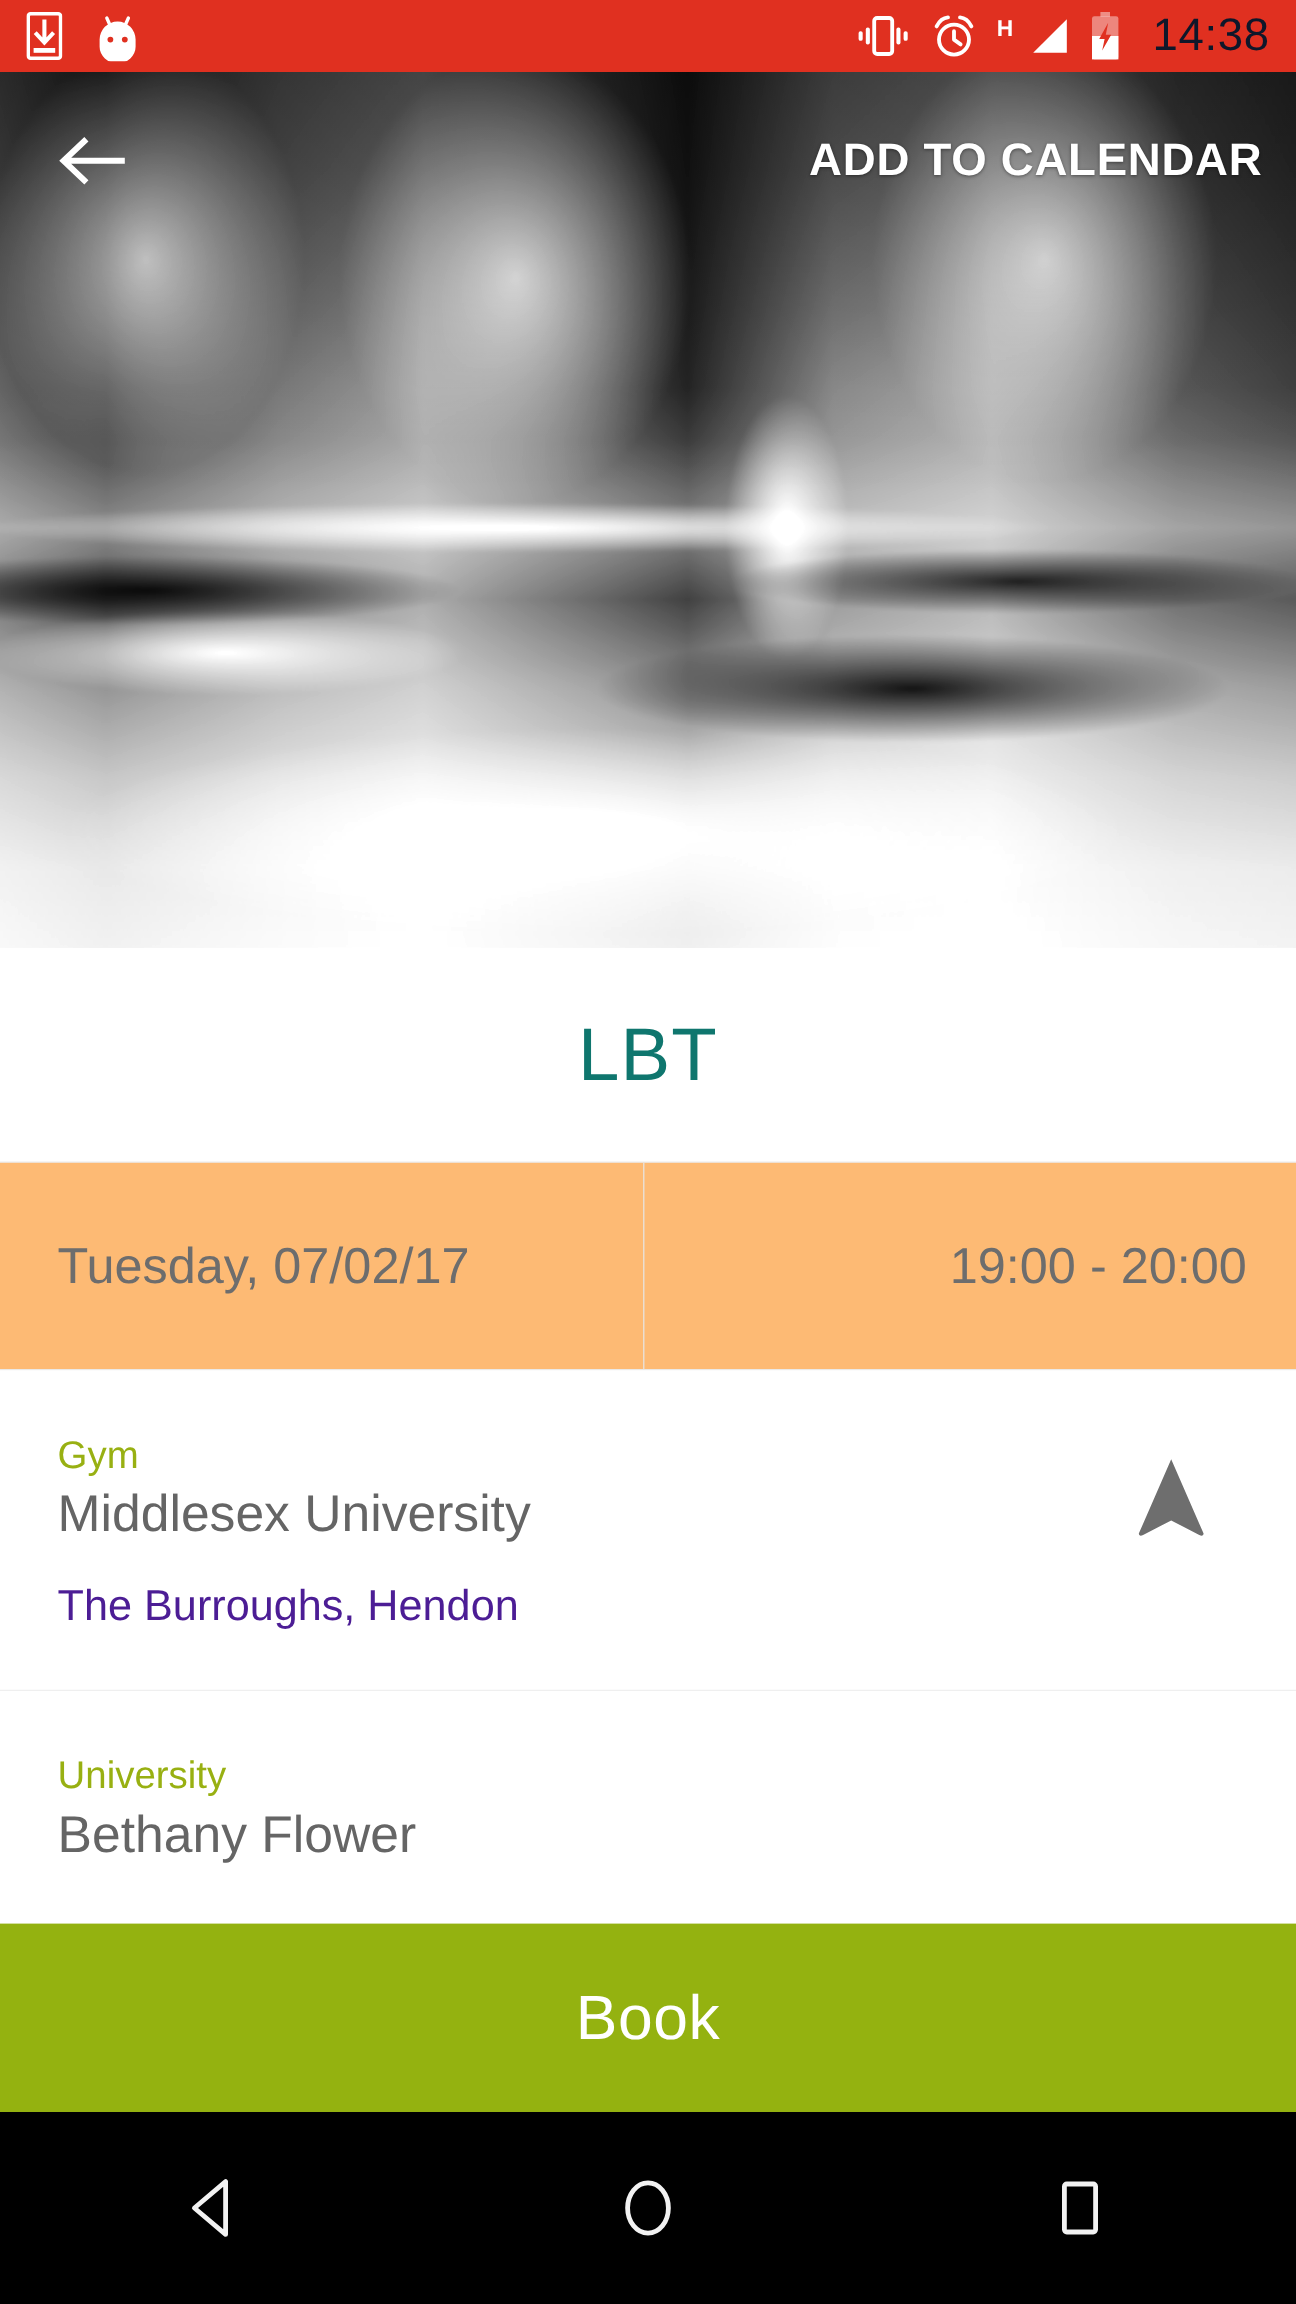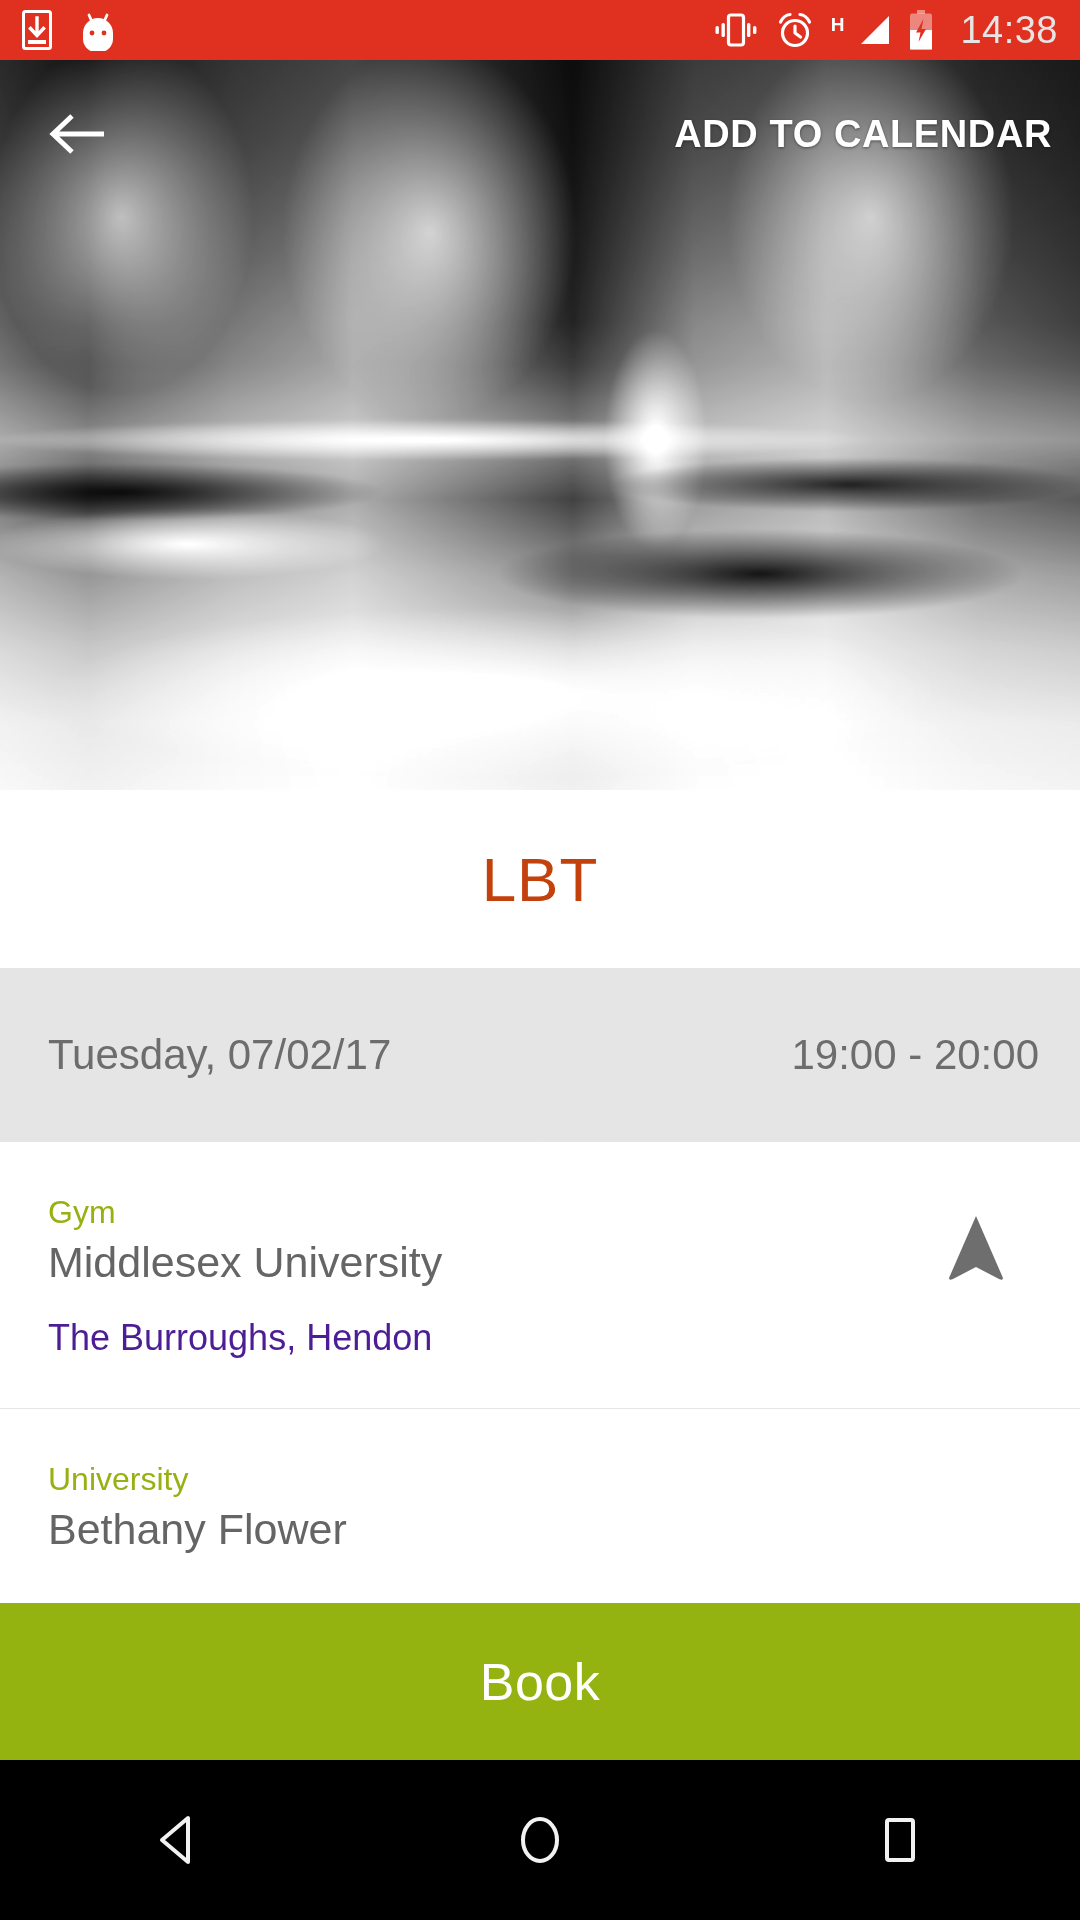--- a/index.html
+++ b/index.html
@@ -43,21 +43,21 @@
     margin-left: auto;
     display: flex;
     align-items: center;
     gap: 16px;
   }
   .status-ico {
     display: block;
     line-height: 0;
   }
   .status-clock {
-    color: #e5e5e5;
+    color: #0f172a;
     font-size: 38px;
     font-weight: 400;
     letter-spacing: 0.5px;
     margin-left: 10px;
     white-space: nowrap;
   }
   .h-letter {
     color: #ffffff;
     font-size: 19px;
     font-weight: 700;
@@ -155,36 +155,36 @@
     overflow: hidden;
   }
   .class-title-wrap {
     height: 178px;
     display: flex;
     align-items: center;
     justify-content: center;
     background: #ffffff;
   }
   .class-title {
-    color: #c2410c;
+    color: #0f766e;
     font-size: 62px;
     font-weight: 400;
     letter-spacing: 1px;
   }
 
   .hline {
     height: 1px;
     background: #e6e6e6;
     width: 100%;
   }
 
   .datetime-row {
     display: flex;
     height: 172px;
-    background: #e5e5e5;
+    background: #fdba74;
     gap: 44px;
   }
   .dt-cell {
     display: flex;
     align-items: center;
     box-sizing: border-box;
   }
   .dt-left {
     flex: 0 0 537px;
     padding-left: 48px;

